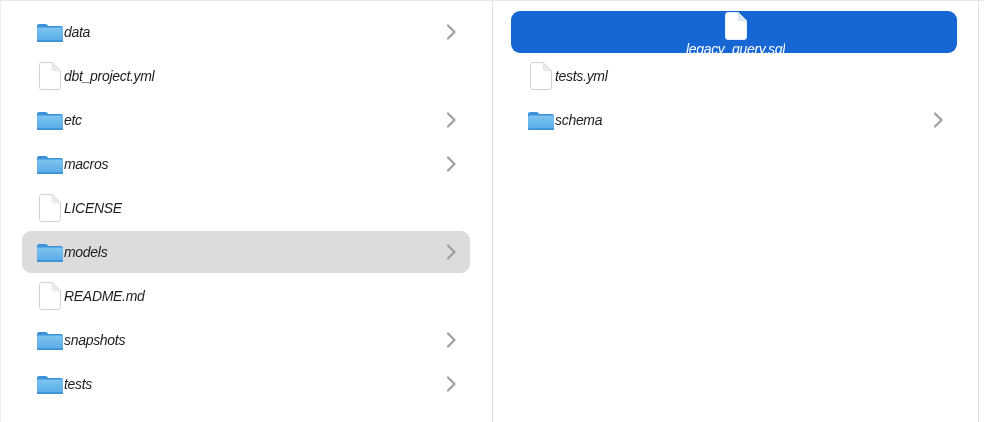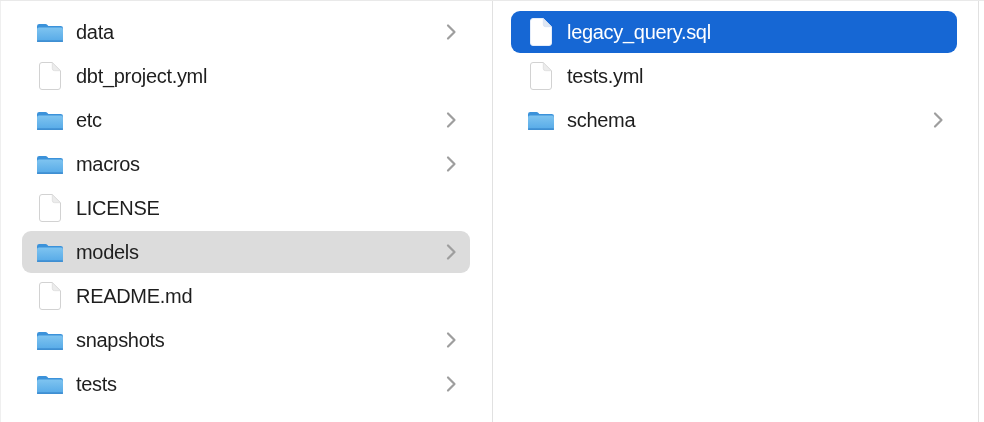--- a/index.html
+++ b/index.html
@@ -22,34 +22,34 @@
   .row{
     display:flex;align-items:center;
     height:42px;
     margin:0 22px 2px 22px;
     padding:0 13px 0 14px;
     border-radius:9px;
     cursor:default;
   }
   .col2 .row{margin:0 21px 2px 18px;padding-left:16px;}
   .row.sel-inactive{background:var(--sel-inactive);}
-  .row.sel-active{background:var(--sel-active);}
+  .row.sel-active{background:var(--sel-active);flex-direction:column;}
   .icon-box{
     width:28px;height:34px;
     display:flex;align-items:center;justify-content:center;
     flex:0 0 28px;
   }
   .label{
     flex:1 1 auto;
-    margin-left:12px;
-    font-size:20px;
+    font-size:14px;
     letter-spacing:-0.3px;
     color:var(--text);
     white-space:nowrap;
     overflow:hidden;
+    font-style:italic;
   }
   .row.sel-active .label{color:var(--text-selected);}
   .chev{flex:0 0 12px;display:flex;align-items:center;}
   .file-page{fill:#ffffff;stroke:#d2d2d2;stroke-width:1;}
   .file-fold{fill:#ececec;stroke:#dcdcdc;stroke-width:0.8;}
   .row.sel-active .file-page{stroke:#e4edfb;}
   .row.sel-active .file-fold{fill:#dfe7f3;stroke:#d5e0f2;}
 </style>
 </head>
 <body>

